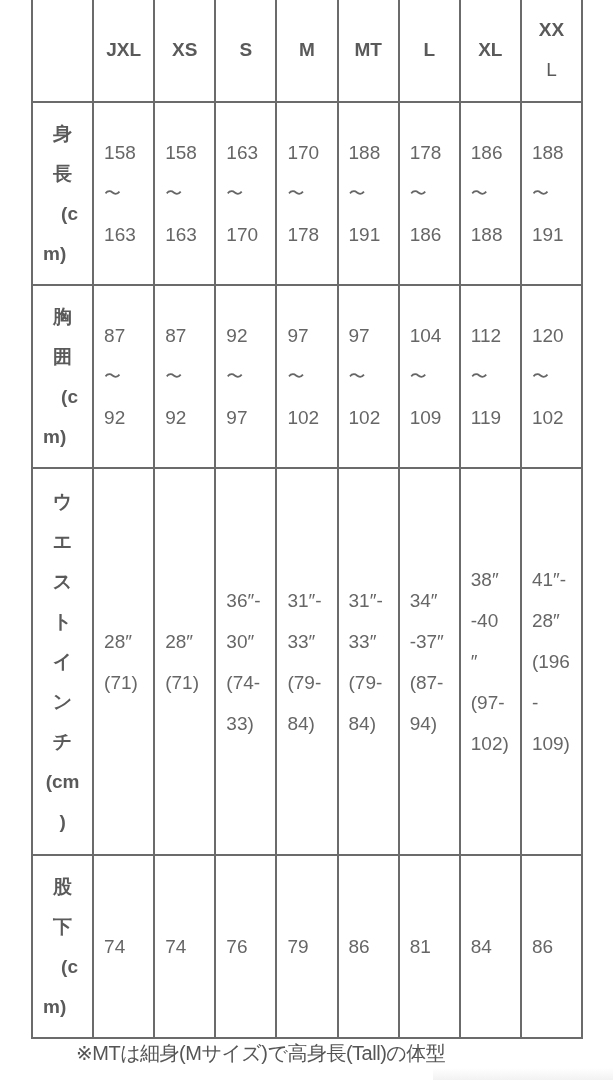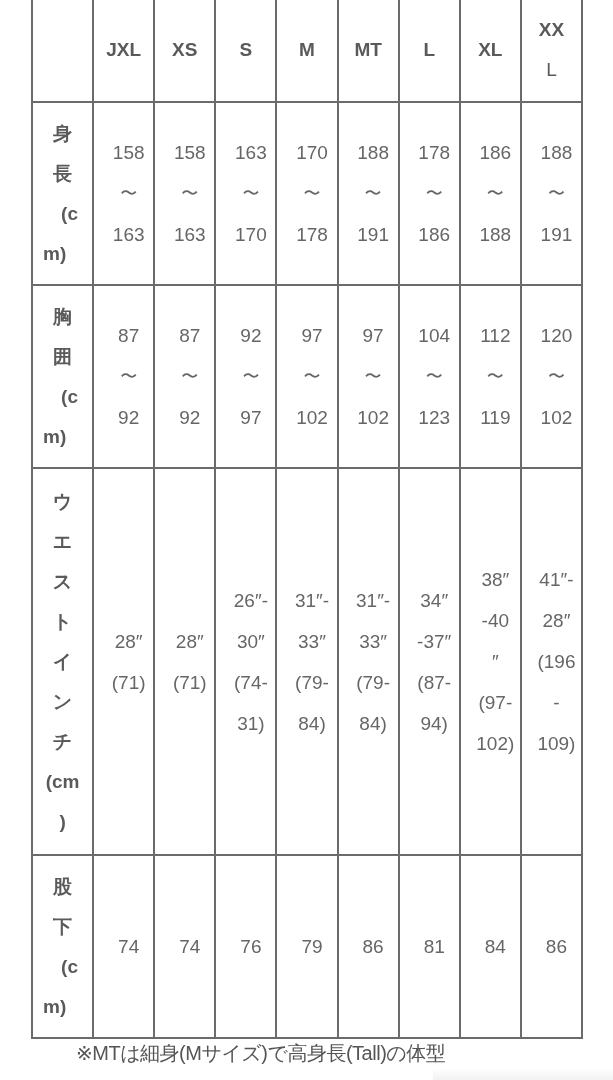--- a/index.html
+++ b/index.html
@@ -56,21 +56,21 @@
     .row-label .indent {
       padding-left: 14px;
     }
     .row-label .outdent {
       text-align: left;
       padding-left: 10px;
     }
     .val {
       font-size: 19px;
       color: #666666;
-      text-align: center;
+      text-align: left;
       padding-left: 10px !important;
       line-height: 41px;
       word-break: break-all;
     }
     .val span { display: block; }
     .tilde {
       font-size: 17px;
     }
     .note {
       position: absolute;
@@ -199,21 +199,21 @@
           <span>102</span>
         </td>
       <td class="val">
           <span>97</span>
           <span class="tilde">〜</span>
           <span>102</span>
         </td>
       <td class="val">
           <span>104</span>
           <span class="tilde">〜</span>
-          <span>123</span>
+          <span>109</span>
         </td>
       <td class="val">
           <span>112</span>
           <span class="tilde">〜</span>
           <span>119</span>
         </td>
       <td class="val">
           <span>120</span>
           <span class="tilde">〜</span>
           <span>102</span>
@@ -234,24 +234,24 @@
       </td>
       <td class="val">
           <span>28″</span>
           <span>(71)</span>
         </td>
       <td class="val">
           <span>28″</span>
           <span>(71)</span>
         </td>
       <td class="val">
-          <span>26″-</span>
+          <span>36″-</span>
           <span>30″</span>
           <span>(74-</span>
-          <span>31)</span>
+          <span>33)</span>
         </td>
       <td class="val">
           <span>31″-</span>
           <span>33″</span>
           <span>(79-</span>
           <span>84)</span>
         </td>
       <td class="val">
           <span>31″-</span>
           <span>33″</span>

